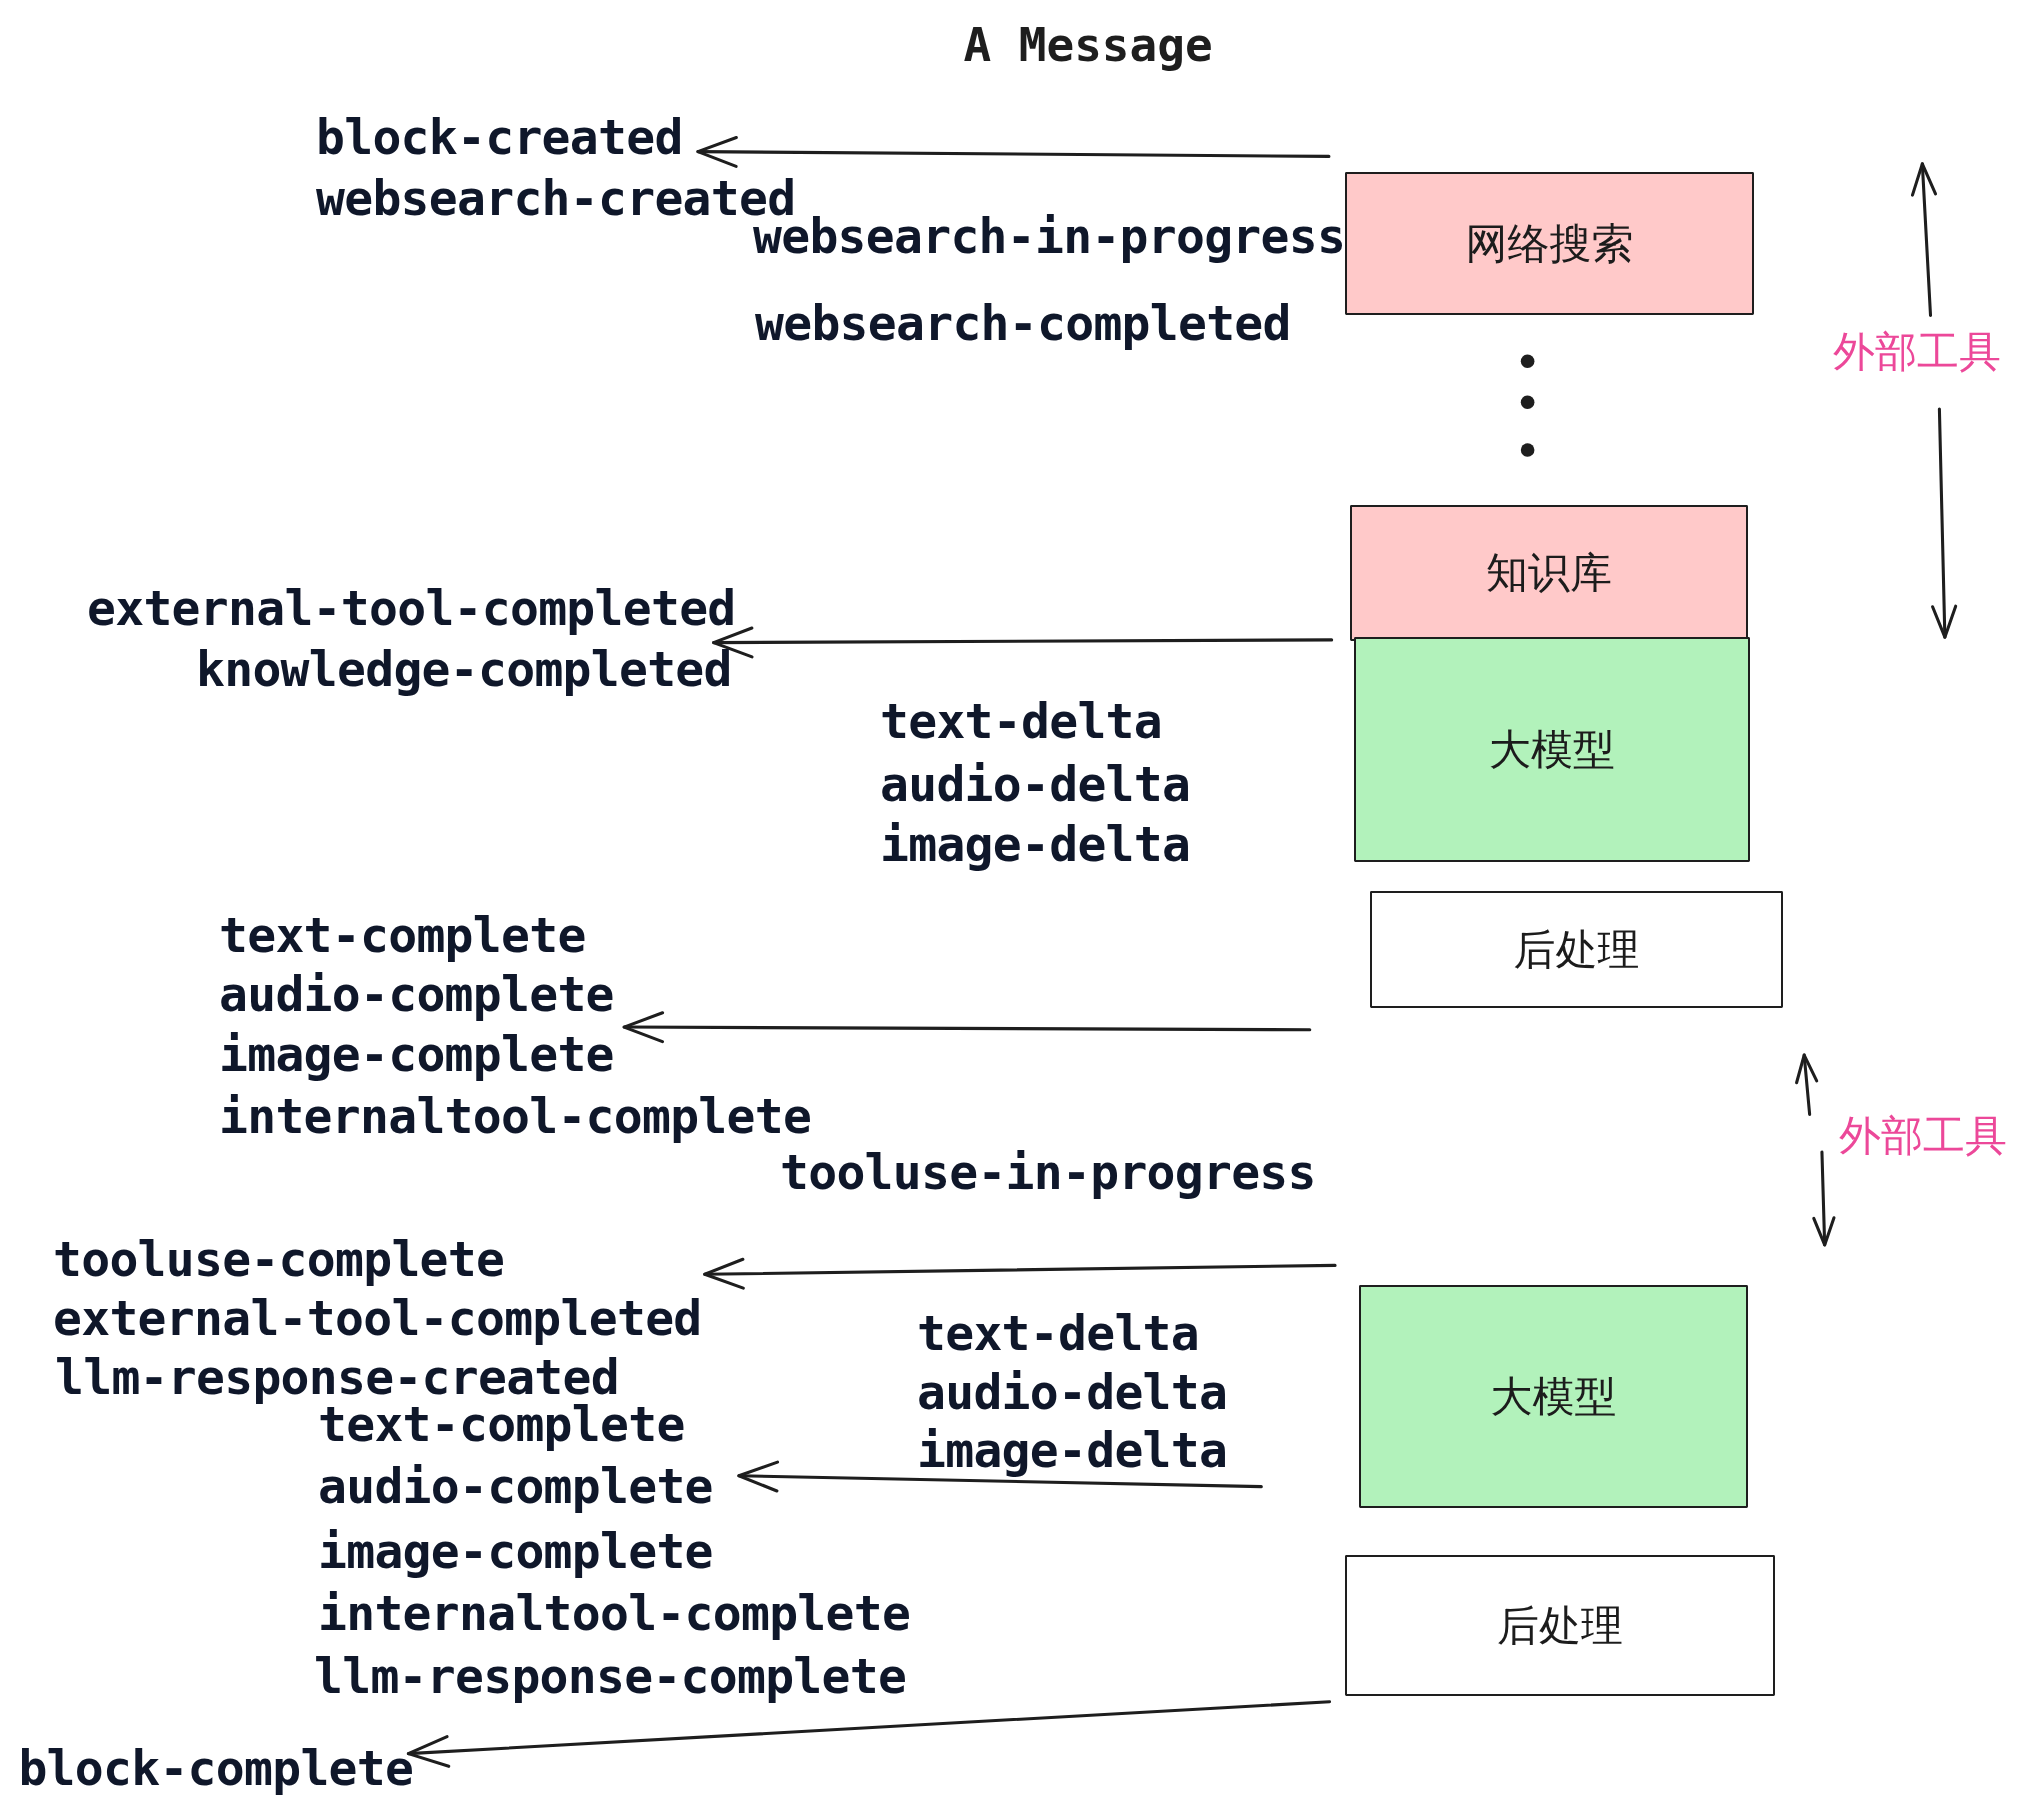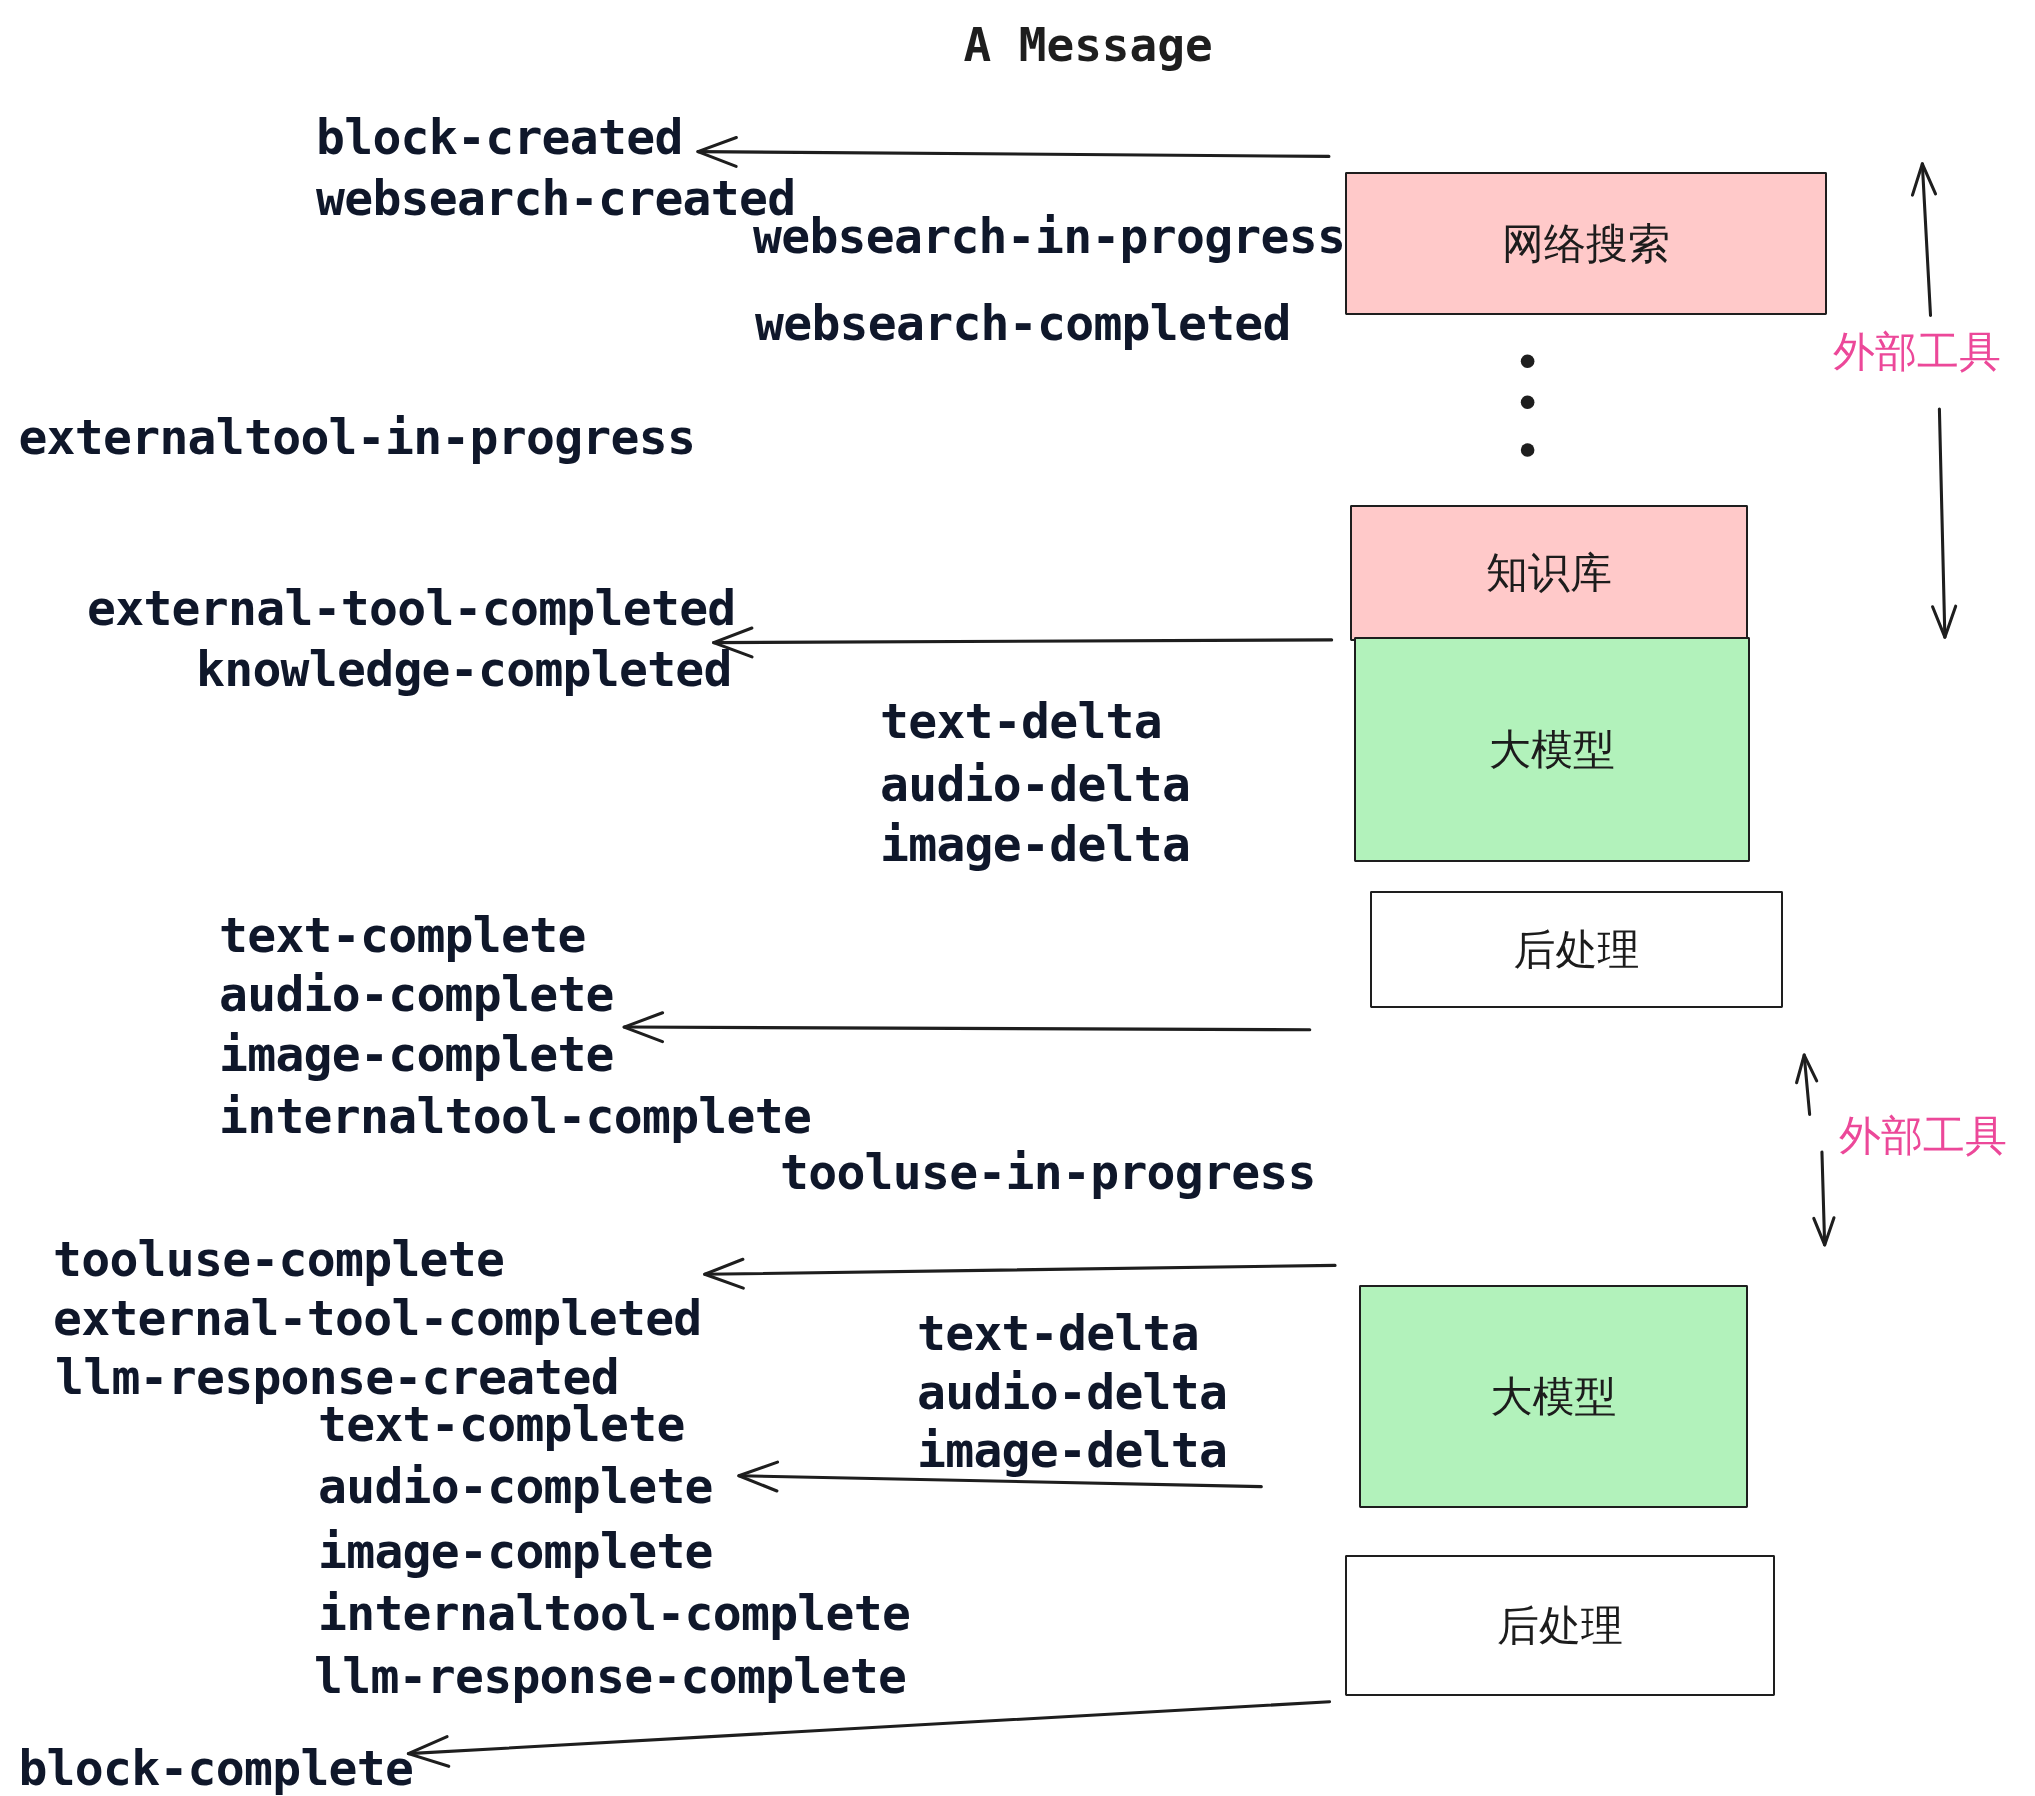--- a/index.html
+++ b/index.html
@@ -60,21 +60,21 @@
       <path d="M1137.6995585583602,2183.306034528885 L1082,2161 L1138.583504495607,2141.04236940427" class="head"></path>
       <path d="M657.1622667319377,2586.542550933975 L598,2568 L654.705204943146,2542.929704182922" class="head"></path>
       <path d="M2800.540218823448,285.77023845607795 L2815,240 L2834.309247339762,283.94488556330424" class="head"></path>
       <path d="M2863.828622246445,887.6849393934052 L2848,933 L2830.019992515837,888.4947269318629" class="head"></path>
       <path d="M2630.865953394591,1585.4973209754496 L2642,1545 L2660.332672680652,1582.7877375928233" class="head"></path>
       <path d="M2685.633514382477,1783.274349777722 L2672,1823 L2656.0552693804007,1784.1442981601358" class="head"></path>
     </svg>
 
   <div class="title" style="left:1088px;top:45px;">A Message</div>
 
-  <div class="box" style="left: 1345px; top: 172px; width: 482px; height: 143px; background: rgb(255, 201, 201);">
+  <div class="box" style="left: 1345px; top: 172px; width: 409px; height: 143px; background: rgb(255, 201, 201);">
     <span class="lbl">网络搜索</span>
   </div>
   <div class="box" style="left: 1350px; top: 505px; width: 398px; height: 136px; background: rgb(255, 201, 201);">
     <span class="lbl">知识库</span>
   </div>
   <div class="box" style="left: 1354px; top: 637px; width: 396px; height: 225px; background: rgb(178, 242, 187);">
     <span class="lbl">大模型</span>
   </div>
   <div class="box" style="left: 1370px; top: 891px; width: 413px; height: 117px; background: rgb(255, 255, 255);">
     <span class="lbl">后处理</span>
@@ -86,21 +86,20 @@
     <span class="lbl">后处理</span>
   </div>
 
   <div class="side" style="left:1917px;top:352px;">外部工具</div>
   <div class="side" style="left:1923px;top:1136px;">外部工具</div>
 
   <div class="ev" style="left:316px;top:121px;">block-created</div>
   <div class="ev" style="left:316px;top:182px;">websearch-created</div>
   <div class="ev" style="left:753px;top:220px;">websearch-in-progress</div>
   <div class="ev" style="left:755px;top:307px;">websearch-completed</div>
-  <div class="ev" style="left:18.4px;top:421px;">externaltool-in-progress</div>
   <div class="ev" style="left:87px;top:592px;">external-tool-completed</div>
   <div class="ev" style="left:196px;top:653px;">knowledge-completed</div>
   <div class="ev" style="left:880px;top:705px;">text-delta</div>
   <div class="ev" style="left:880px;top:768px;">audio-delta</div>
   <div class="ev" style="left:880px;top:828px;">image-delta</div>
   <div class="ev" style="left:219px;top:919px;">text-complete</div>
   <div class="ev" style="left:219px;top:978px;">audio-complete</div>
   <div class="ev" style="left:219px;top:1038px;">image-complete</div>
   <div class="ev" style="left:219px;top:1100px;">internaltool-complete</div>
   <div class="ev" style="left:53px;top:1243px;">tooluse-complete</div>

